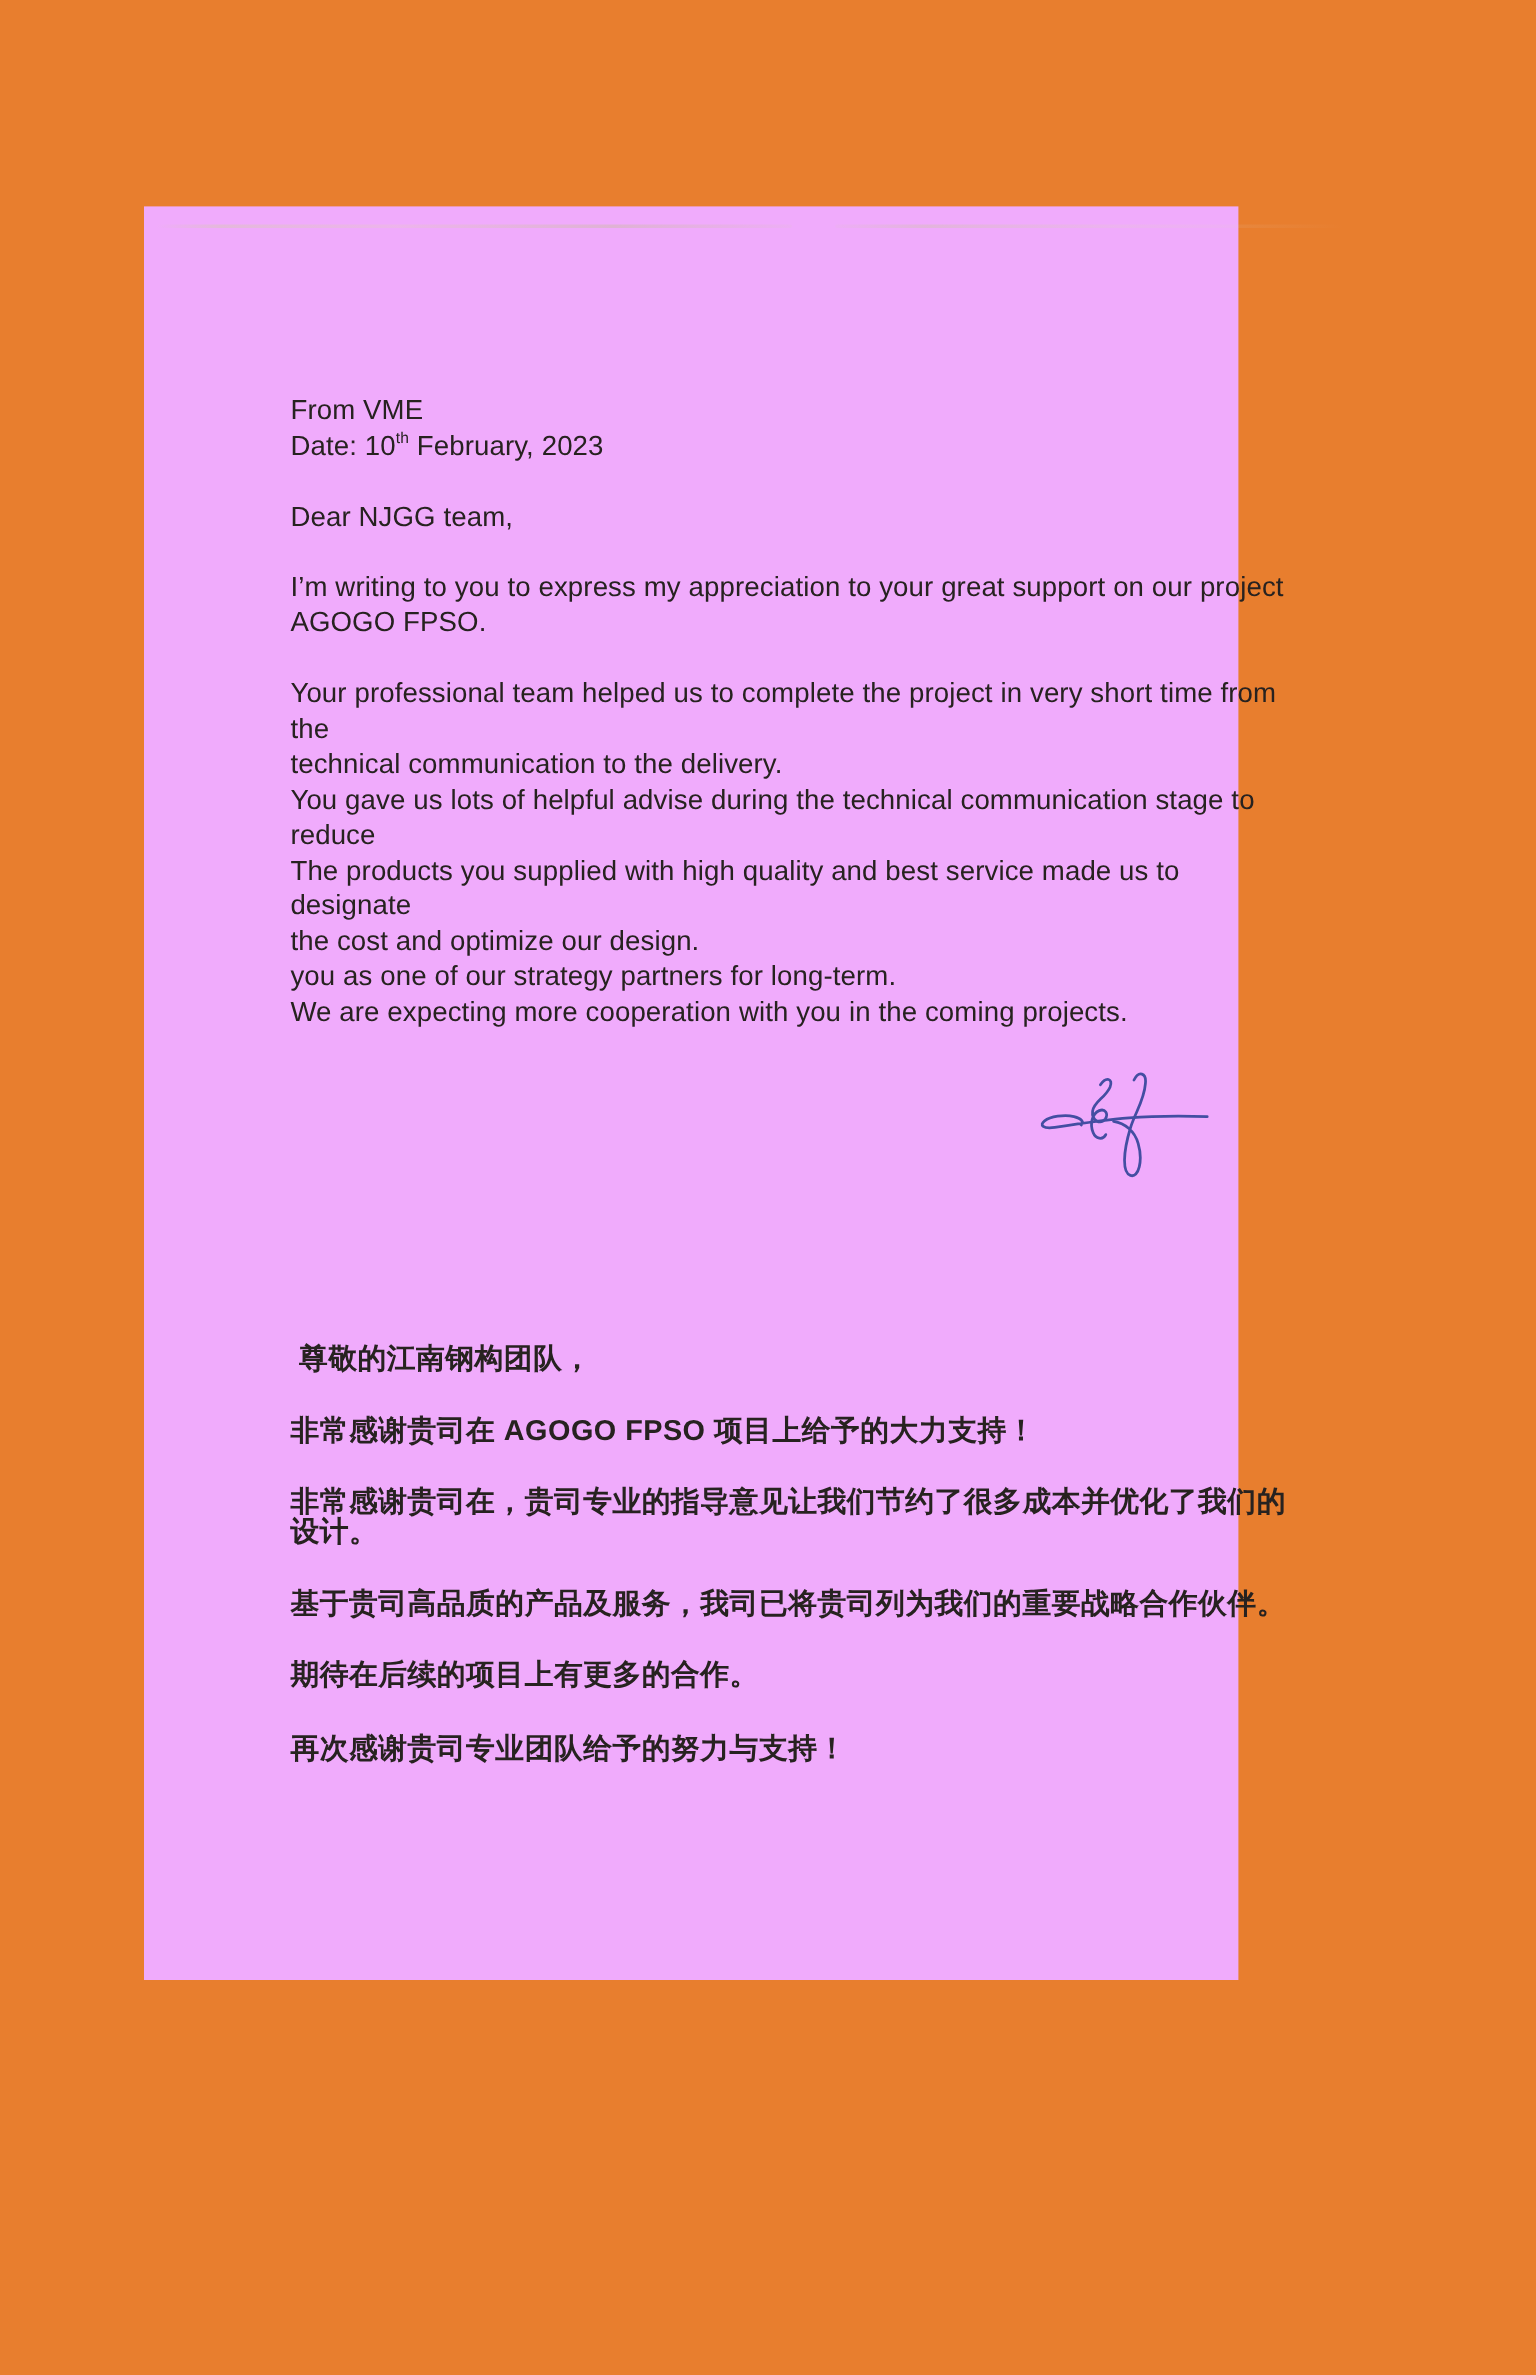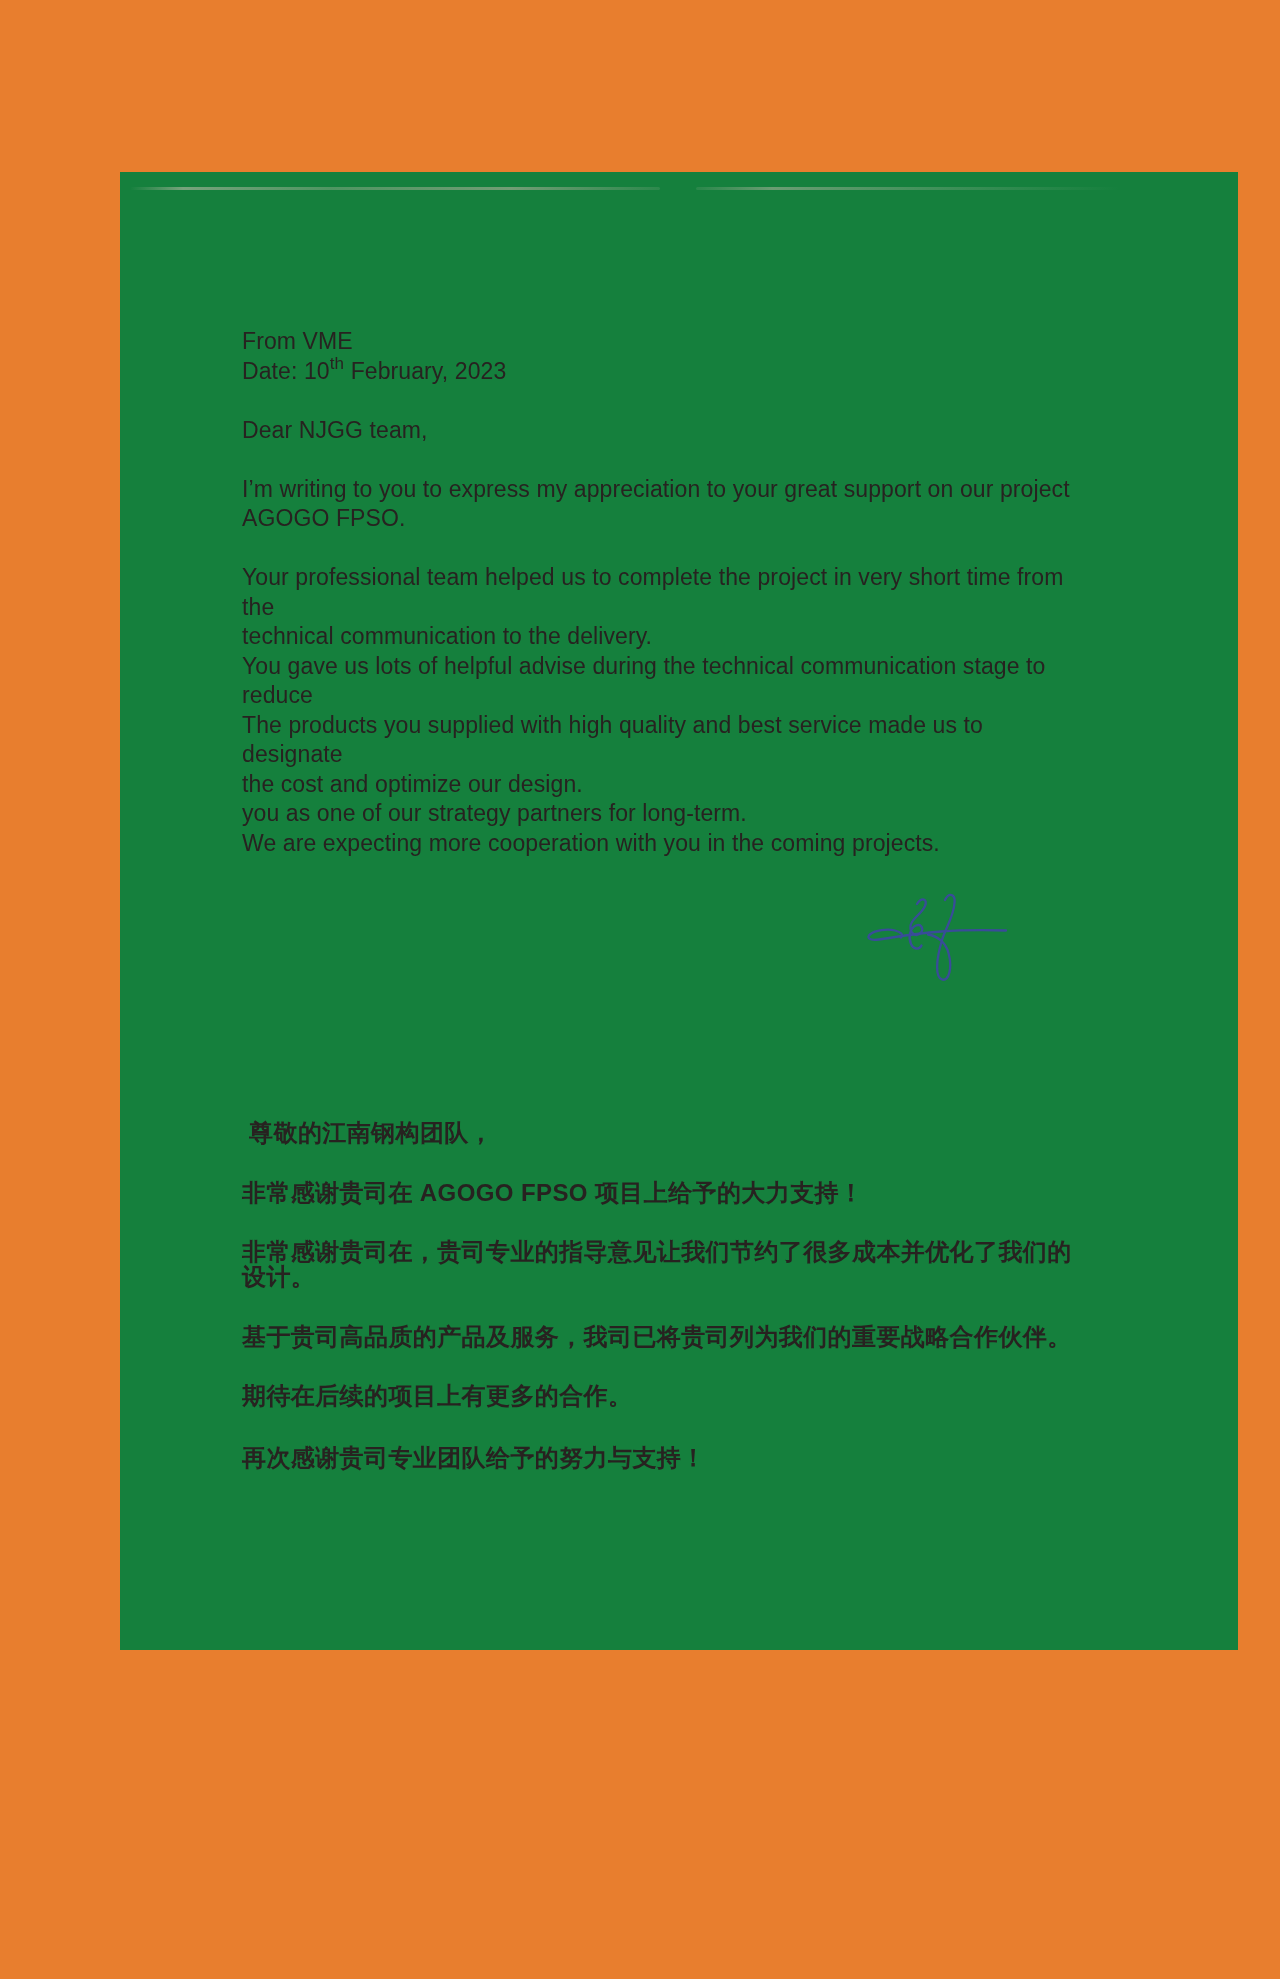--- a/index.html
+++ b/index.html
@@ -11,24 +11,23 @@
   }
   body {
     position: relative;
     background: #e87e2e;
     overflow: hidden;
   }
   .paper {
     position: absolute;
     left: 120px;
     top: 172px;
-    width: 1088px;
+    width: 912px;
     height: 1478px;
-    background: #15803d;
-    padding-left: 30px;
+    background: #f0abfc;
   }
   
   .scan-line {
     position: absolute;
     top: 15px;
     height: 3px;
     border-radius: 2px;
     pointer-events: none;
   }
   .scan-line.seg1 {
@@ -55,21 +54,21 @@
     left: 122px;
     top: 155px;
     width: 840px;
     color: #272220;
     font-size: 23px;
     line-height: 29.5px;
     letter-spacing: 0.1px;
   }
   .en-line { min-height: 29.5px; white-space: pre-wrap; }
   .en-line sup {
-    font-size: 17px;
+    font-size: 13px;
     line-height: 0;
     position: relative;
     top: -1px;
     vertical-align: super;
   }
   .signature-wrap {
     position: absolute;
     left: 745px;
     top: 718px;
     width: 150px;

